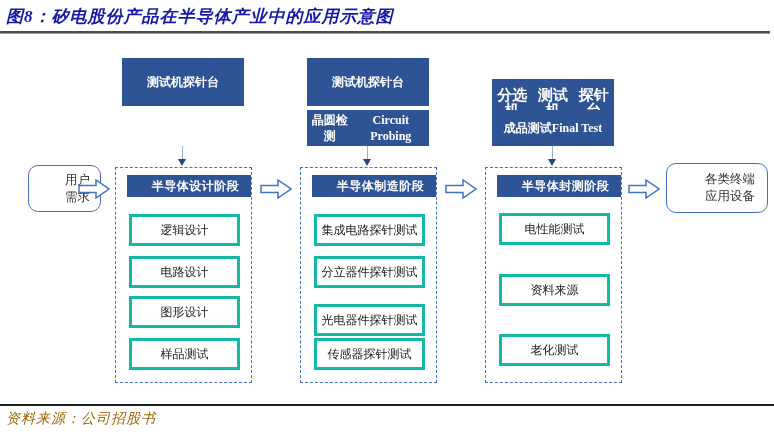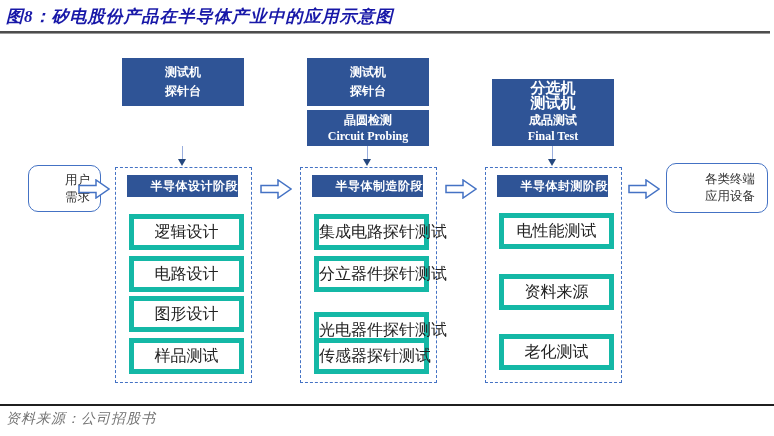--- a/index.html
+++ b/index.html
@@ -8,52 +8,53 @@
     font-family:Liberation Serif, serif;
   }
   .fig-title{
     position:absolute;left:6px;top:5px;margin:0;
     font-size:17px;font-weight:bold;font-style:italic;
     color:#1818a8;letter-spacing:1px;white-space:nowrap;
   }
   .title-rule{position:absolute;left:0;top:31px;width:770px;height:2px;background:#4d4d4d;border-bottom:1px solid #9a9a9a;}
   .bottom-rule{position:absolute;left:0;top:404px;width:774px;height:2px;background:#1f1f1f;}
   .source{
-    position:absolute;left:6px;top:410px;font-size:14px;color:#737373;
+    position:absolute;left:6px;top:410px;font-size:14px;color:#a16207;
     font-style:italic;letter-spacing:1px;
   }
   
   .stage{position:absolute;top:0;bottom:0;width:137px;}
   .c1{left:115px;} .c2{left:300px;} .c3{left:485px;}
   .equip,.test{
     position:absolute;left:7px;width:122px;background:#2F5496;
     color:#ffffff;font-weight:bold;font-size:12px;text-align:center;
-    display:flex;flex-direction:column;justify-content:center;align-items:center;
+    display:flex;flex-direction:row;justify-content:center;align-items:center;
   }
   .equip{top:58px;height:48px;line-height:19px;}
   .c3 .equip{line-height:15px;font-size:15px;margin-top:21px;}
   .test{top:110px;height:36px;line-height:16px;}
   .vline{position:absolute;left:67px;top:146px;width:1px;height:14px;background:#9aaede;}
   .ahead{
     position:absolute;left:63px;top:159px;width:0;height:0;
     border-left:4px solid transparent;border-right:4px solid transparent;
     border-top:7px solid #24477e;
   }
   .container{
     position:absolute;left:0;top:167px;width:135px;height:214px;
     border:1px dashed #4472C4;background:#ffffff;
   }
   .header{
     position:absolute;left:11px;top:7px;width:111px;height:22px;background:#2F5496;
-    color:#ffffff;font-weight:bold;font-size:12px;text-align:right;line-height:22px;
+    color:#ffffff;font-weight:bold;font-size:12px;text-align:center;line-height:22px;
     letter-spacing:0.5px;
+    padding-left:13px;
   }
   .item{
     position:absolute;left:13px;width:105px;height:26px;background:#ffffff;
-    border:5px solid #14b8a6;color:#222222;font-size:16px;text-align:center;line-height:26px;
+    border:3px solid #14b8a6;color:#222222;font-size:12px;text-align:center;line-height:26px;
     white-space:nowrap;
   }
   .round-box{
     position:absolute;border:1.5px solid #4472C4;border-radius:10px;background:#ffffff;
     color:#333333;font-size:12.5px;text-align:center;
     display:flex;flex-direction:column;justify-content:center;align-items:center;line-height:17px;padding-left:26px;
   }
   .user-box{left:28px;top:165px;width:45px;height:45px;}
   .output-box{left:666px;top:163px;width:74px;height:48px;}
   .flow-arrow{position:absolute;top:179px;width:32px;height:20px;}
@@ -109,21 +110,21 @@
     <div class="test">
       <div>晶圆检测</div>
       <div>Circuit Probing</div>
     </div>
     <div class="vline"></div>
     <div class="ahead"></div>
     <div class="container">
       <div class="header">半导体制造阶段</div>
       <div class="item" style="top:46px">集成电路探针测试</div>
       <div class="item" style="top:88px">分立器件探针测试</div>
-      <div class="item" style="top:144px">光电器件探针测试</div>
+      <div class="item" style="top:136px">光电器件探针测试</div>
       <div class="item" style="top:170px">传感器探针测试</div>
     </div>
   </div>
 
   <div class="stage c3">
     <div class="equip">
       <div>分选机</div>
       <div>测试机</div>
       <div>探针台</div>
     </div>

